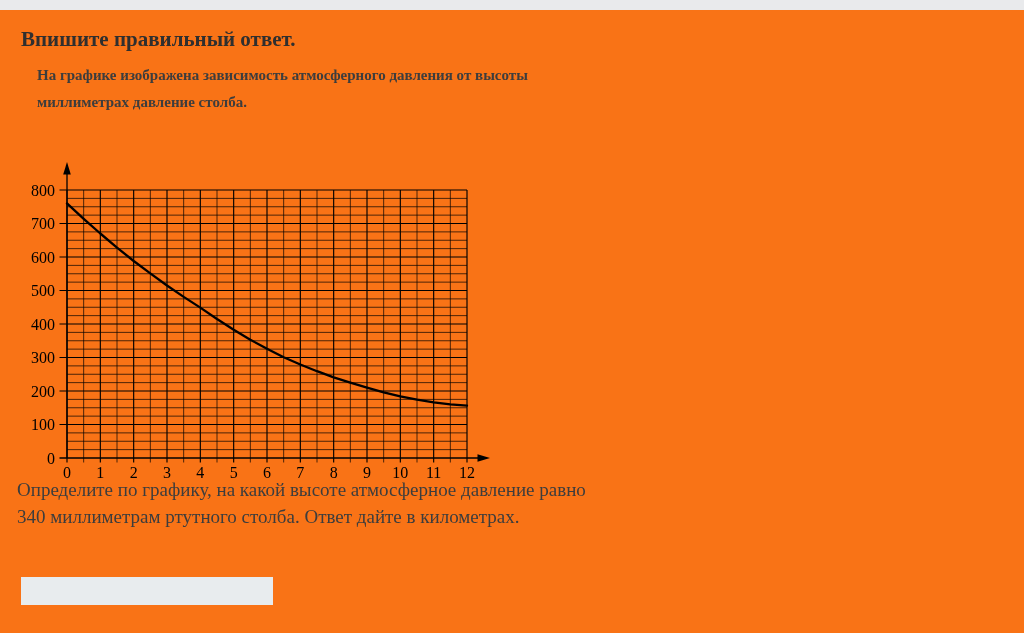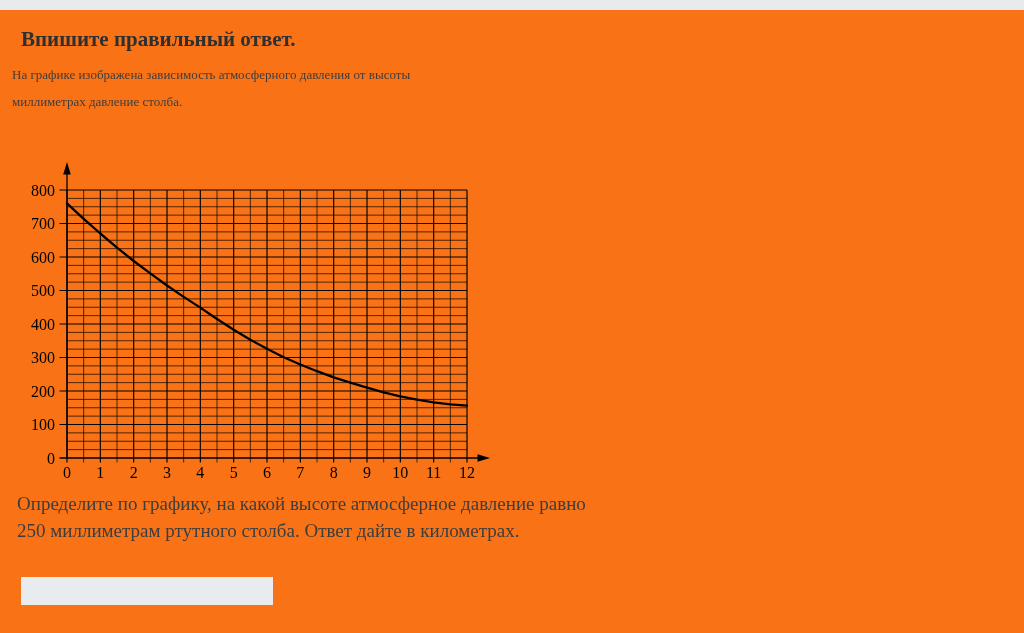--- a/index.html
+++ b/index.html
@@ -6,28 +6,28 @@
   #screen{
     position:relative;width:1024px;height:633px;background:#f97316;
     font-family:"Liberation Serif", serif;overflow:hidden;
   }
   #topbar{position:absolute;left:0;top:0;width:1024px;height:10px;}
   #heading{
     position:absolute;left:21px;top:27px;width:980px;
     font-size:21px;font-weight:bold;color:#2f2f2f;line-height:1.2;
   }
   #intro{
-    position:absolute;left:12px;top:62px;width:985px;
-    font-size:13px;color:#3d3d3d;line-height:26.5px;
+    position:absolute;left:37px;top:62px;width:985px;
+    font-size:15px;color:#3d3d3d;line-height:26.5px;font-weight:bold;
   }
   #intro .just{text-align:justify;text-align-last:justify;}
   #chart-wrap{position:absolute;left:0;top:160px;width:500px;height:340px;}
   #chart-wrap svg{display:block;}
   #question{
-    position:absolute;left:17px;top:490px;width:700px;
+    position:absolute;left:17px;top:476px;width:700px;
     font-size:19px;color:#3d3d3d;line-height:27px;
   }
   #answer{
     position:absolute;left:21px;top:577px;width:252px;height:28px;
     background:#e8ecee;border:none;outline:none;box-sizing:border-box;
     font-family:"Liberation Serif", serif;font-size:18px;color:#333;padding:0 8px;
     border-radius:0;
   }
 </style>
 </head>
@@ -128,18 +128,18 @@
         <text x="367" y="478" text-anchor="middle" font-size="16" font-family="&quot;Liberation Serif&quot;, serif" fill="#000000">9</text>
         <text x="400.33333333333337" y="478" text-anchor="middle" font-size="16" font-family="&quot;Liberation Serif&quot;, serif" fill="#000000">10</text>
         <text x="433.6666666666667" y="478" text-anchor="middle" font-size="16" font-family="&quot;Liberation Serif&quot;, serif" fill="#000000">11</text>
         <text x="467" y="478" text-anchor="middle" font-size="16" font-family="&quot;Liberation Serif&quot;, serif" fill="#000000">12</text>
         <polyline points="67.0,203.4 83.7,218.8 100.3,233.5 117.0,247.6 133.7,261.0 150.3,273.4 167.0,285.5 183.7,296.9 200.3,307.6 217.0,319.0 233.7,329.7 250.3,339.7 267.0,348.8 283.7,357.2 300.3,364.5 317.0,371.2 333.7,377.3 350.3,382.6 367.0,387.6 383.7,392.3 400.3,396.4 417.0,399.7 433.7,402.4 450.3,404.4 467.0,405.7" fill="none" stroke="#000000" stroke-width="2.3" stroke-linecap="round" stroke-linejoin="round"></polyline>
       </svg>
   </div>
 
   <div id="question">
     <div>Определите по графику, на какой высоте атмосферное давление равно</div>
-    <div>250 миллиметрам ртутного столба. Ответ дайте в километрах.</div>
+    <div>340 миллиметрам ртутного столба. Ответ дайте в километрах.</div>
   </div>
 
   <input id="answer" type="text" placeholder="" style="background: rgb(232, 236, 238);">
 
 </div>
 
 </body></html>

